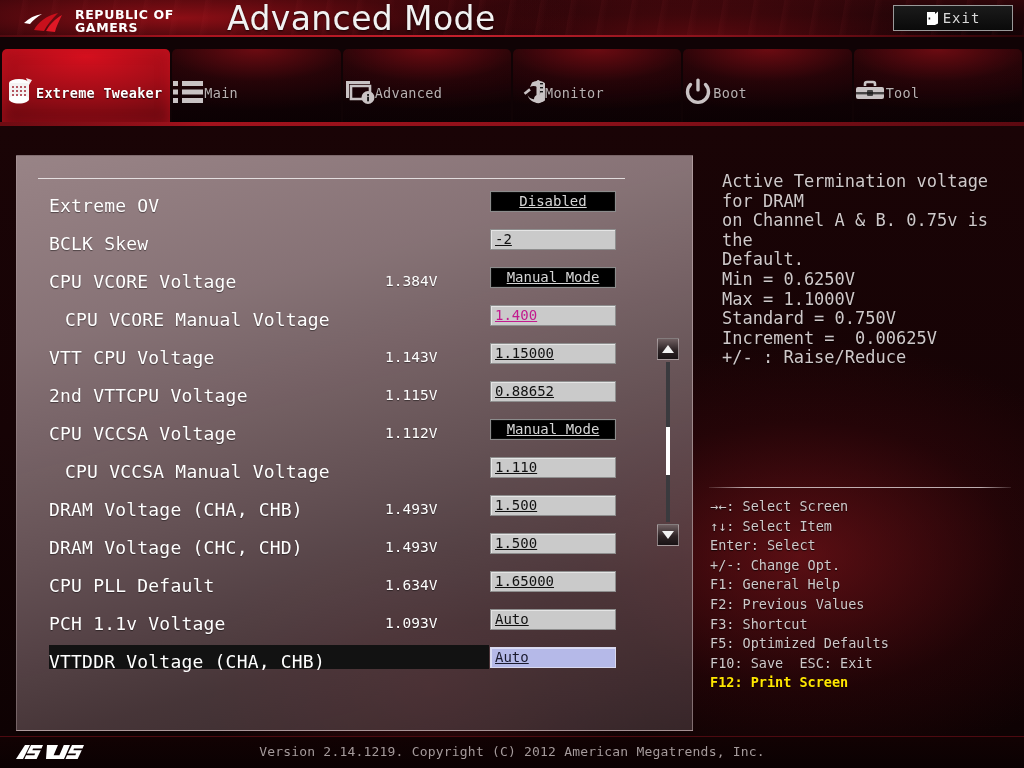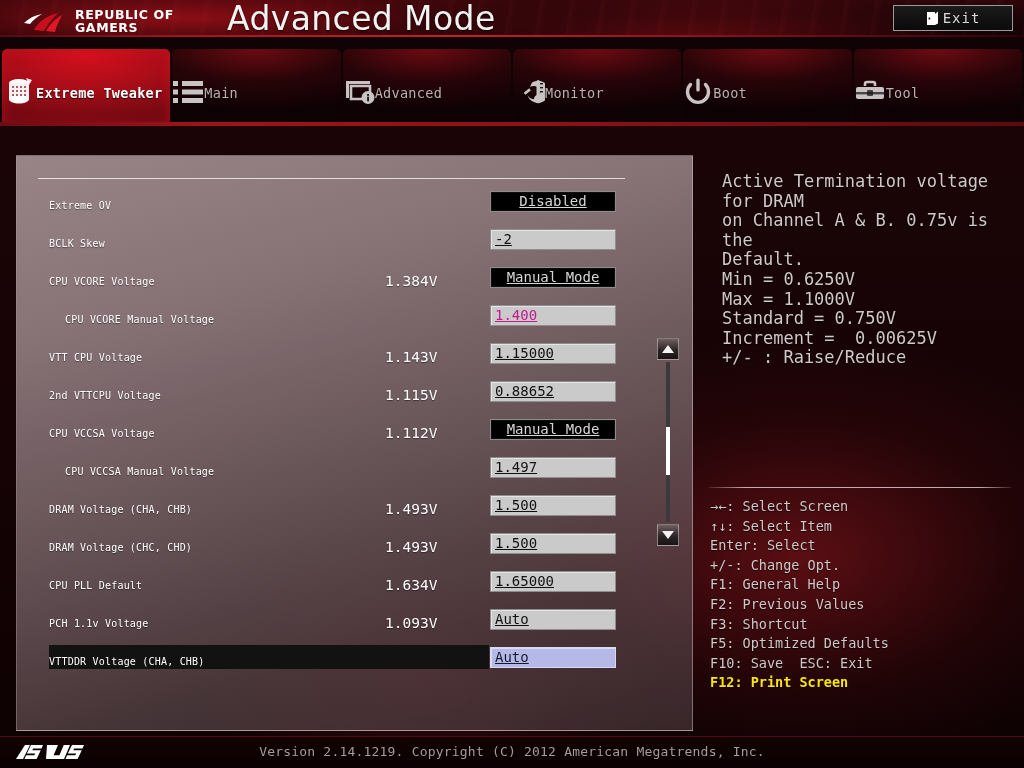--- a/index.html
+++ b/index.html
@@ -117,21 +117,21 @@
   }
   #settings-top-rule {
     position: absolute; left: 21px; top: 22px; width: 587px; height: 1px;
     background: rgba(255,255,255,0.75);
   }
   #rows { position: absolute; left: 0; top: 30px; width: 677px; }
   .row {
     position: relative; height: 38px; display: flex; align-items: center;
   }
   .row-label {
-    position: absolute; left: 32px; font-size: 10px; color: #ffffff;
+    position: absolute; left: 32px; font-size: 18px; color: #ffffff;
     letter-spacing: 0.2px; white-space: nowrap;
     text-shadow: 0 1px 1px rgba(0,0,0,0.45);
   }
   .row-label.indent { left: 48px; }
   .row.selected .row-hl {
     position: absolute; left: 32px; top: 3px; height: 24px; width: 440px;
     background: #121212;
   }
   .row.selected .row-label { z-index: 2; color: #ffffff; text-shadow:none; }
   .row-current {
@@ -377,21 +377,21 @@
           <div class="row-current">1.115V</div>
           <div class="field input">0.88652</div>
         </div>
         <div class="row">
           <div class="row-label">CPU VCCSA Voltage</div>
           <div class="row-current">1.112V</div>
           <div class="field combo">Manual Mode</div>
         </div>
         <div class="row">
           <div class="row-label indent">CPU VCCSA Manual Voltage</div>
-          <div class="field input">1.497</div>
+          <div class="field input">1.110</div>
         </div>
         <div class="row">
           <div class="row-label">DRAM Voltage (CHA, CHB)</div>
           <div class="row-current">1.493V</div>
           <div class="field input">1.500</div>
         </div>
         <div class="row">
           <div class="row-label">DRAM Voltage (CHC, CHD)</div>
           <div class="row-current">1.493V</div>
           <div class="field input">1.500</div>

